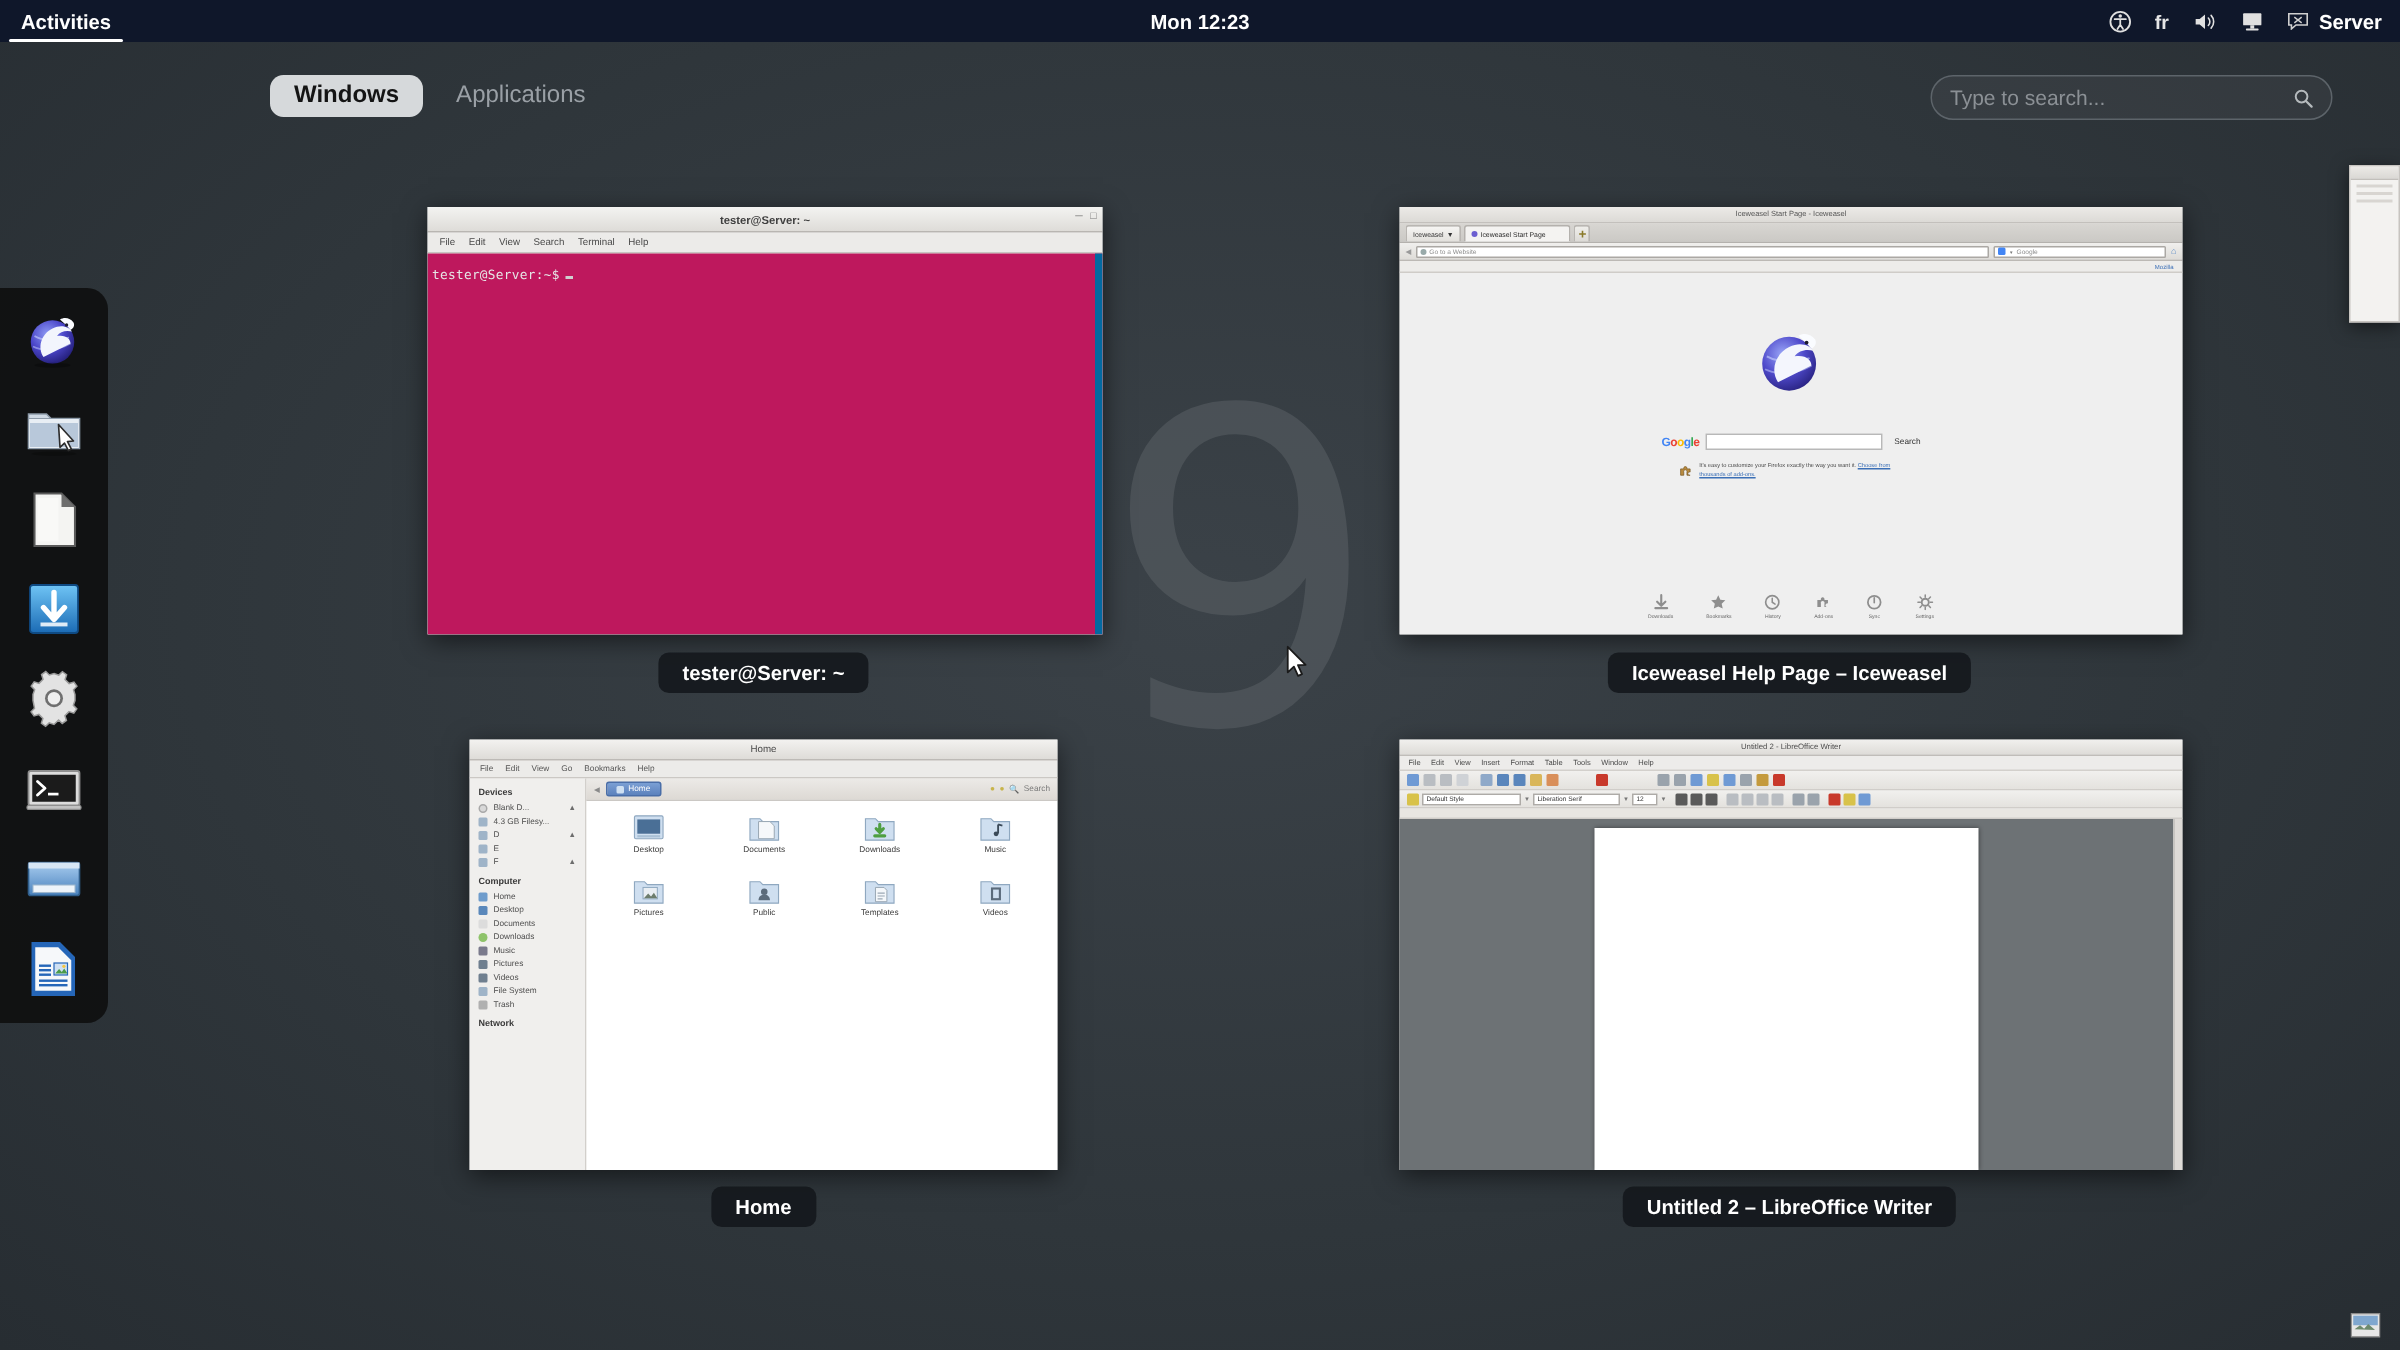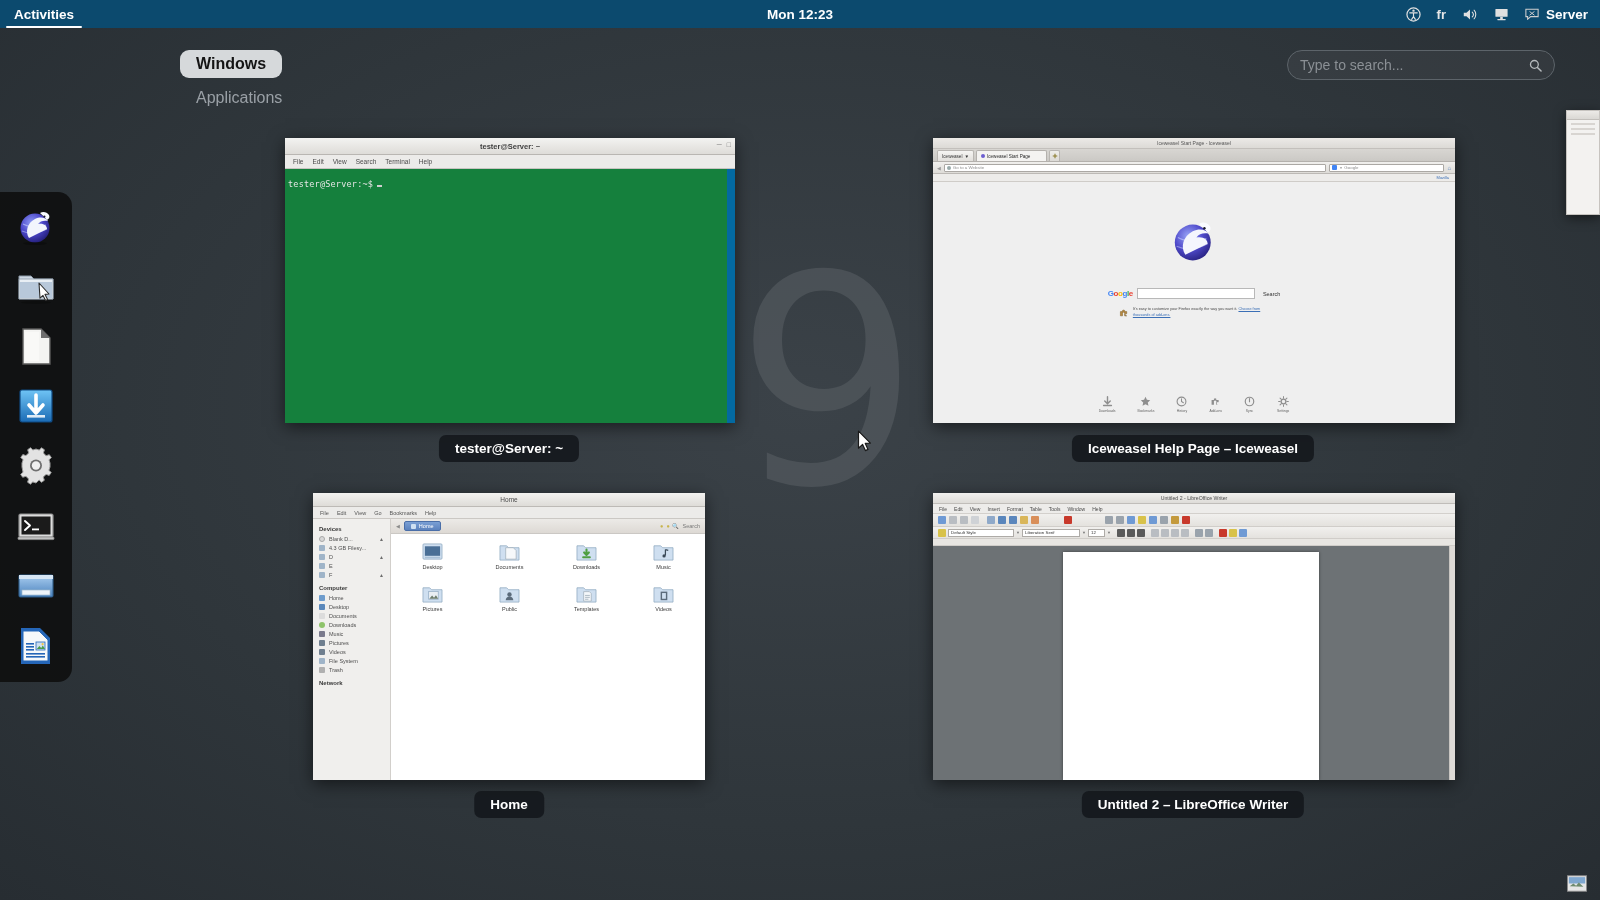--- a/index.html
+++ b/index.html
@@ -26,21 +26,21 @@
     line-height:185px;
     font-family:"DejaVu Sans", sans-serif;
     opacity:.55;
     user-select:none;
     pointer-events:none;
   }
 
   
   #top-bar{
     position:absolute; left:0; top:0; width:1600px; height:28px;
-    background:#0c4a6e;
+    background:#0f172a;
     display:flex; align-items:center;
     color:#fff; font-size:13px; font-weight:bold;
     z-index:50;
   }
   #activities-button{
     padding:0 14px; height:28px;
     display:flex; align-items:center;
     font-size:13.5px; font-weight:bold; color:#fff;
     position:relative;
     cursor:pointer;
@@ -61,21 +61,21 @@
   }
   .status-item{ display:flex; align-items:center; cursor:pointer; color:#dcdcdc; }
   .status-item svg{ display:block; }
   #keyboard-layout{ font-size:13px; font-weight:bold; color:#e6e6e6; }
   #user-menu{ display:flex; align-items:center; gap:7px; cursor:pointer; padding-right:4px;}
   #user-name{ font-size:13.5px; font-weight:bold; color:#fff; }
 
   
   #view-selector{
     position:absolute; top:50px; left:180px;
-    display:flex; align-items:flex-start; gap:6px; z-index:20;flex-direction:column;
+    display:flex; align-items:center; gap:6px; z-index:20;
   }
   .view-tab{
     font-size:16px; color:#9aa0a6; padding:5px 16px;
     border-radius:9px; cursor:pointer; font-weight:normal;
   }
   .view-tab.active{
     background:#d6d9db; color:#141414; font-weight:bold;
   }
 
   
@@ -144,23 +144,23 @@
     position:relative;
   }
   .term-titlebar .t{ font-size:7.5px; color:#3f3f3f; font-weight:bold;}
   .tb-btns{ position:absolute; right:4px; top:3px; display:flex; gap:5px; color:#7b7b7b; font-size:7px;}
   .term-menubar{
     height:14px; background:#ecebe9; border-bottom:1px solid #c7c4c0;
     display:flex; align-items:center; gap:9px; padding-left:8px;
   }
   .term-menubar span{ font-size:6.5px; color:#4a4a4a; }
   .term-body{
-    background:#15803d; height:calc(100% - 31px);
+    background:#be185d; height:calc(100% - 31px);
     padding:4px 3px; position:relative;
-    border-right:8px solid #0369a1;
+    border-right:5px solid #0369a1;
   }
   .term-prompt{
     color:#e6e6e6; font-family:"DejaVu Sans Mono", monospace;
     font-size:8.5px; letter-spacing:.2px;
   }
   .term-cursor{ display:inline-block; width:5px; height:2px; background:#cfcfcf; vertical-align:baseline; margin-left:4px;}
 
   
   #win-iceweasel{ left:933px; top:138px; width:522px; height:285px; background:#f2f2f0;}
   .fx-titlebar{

